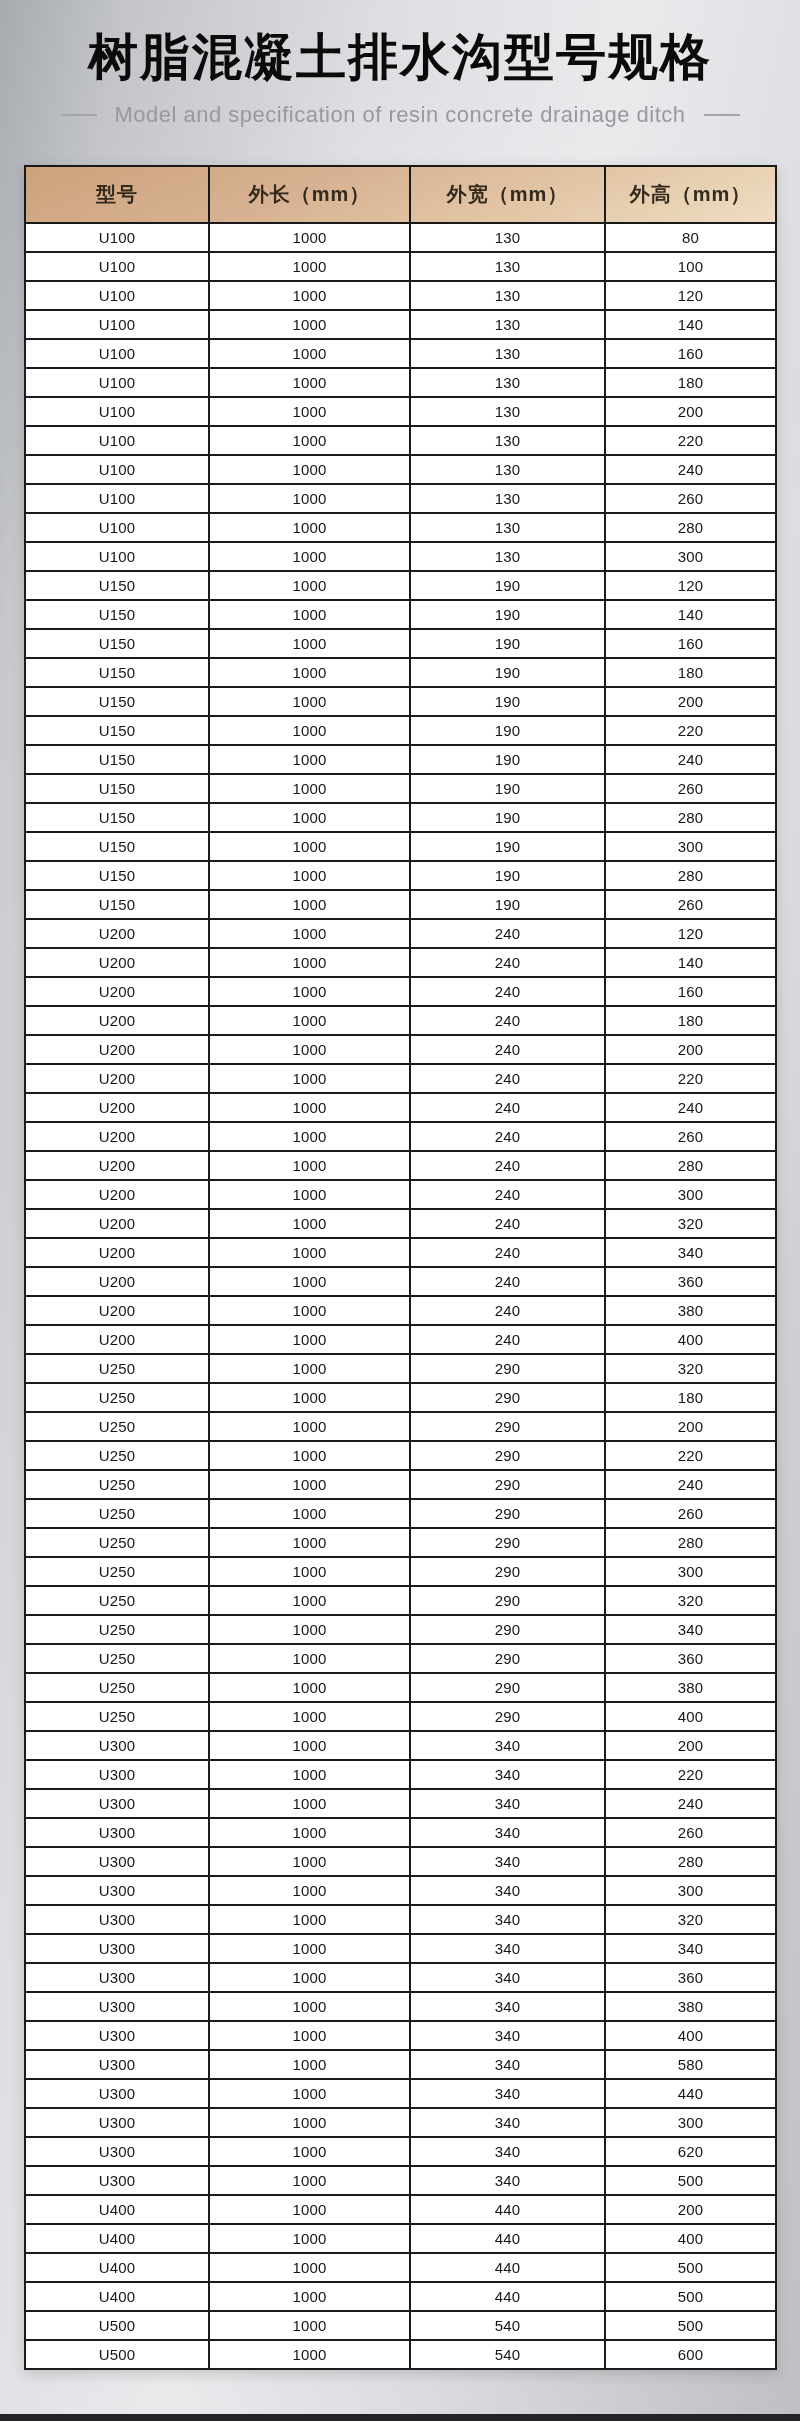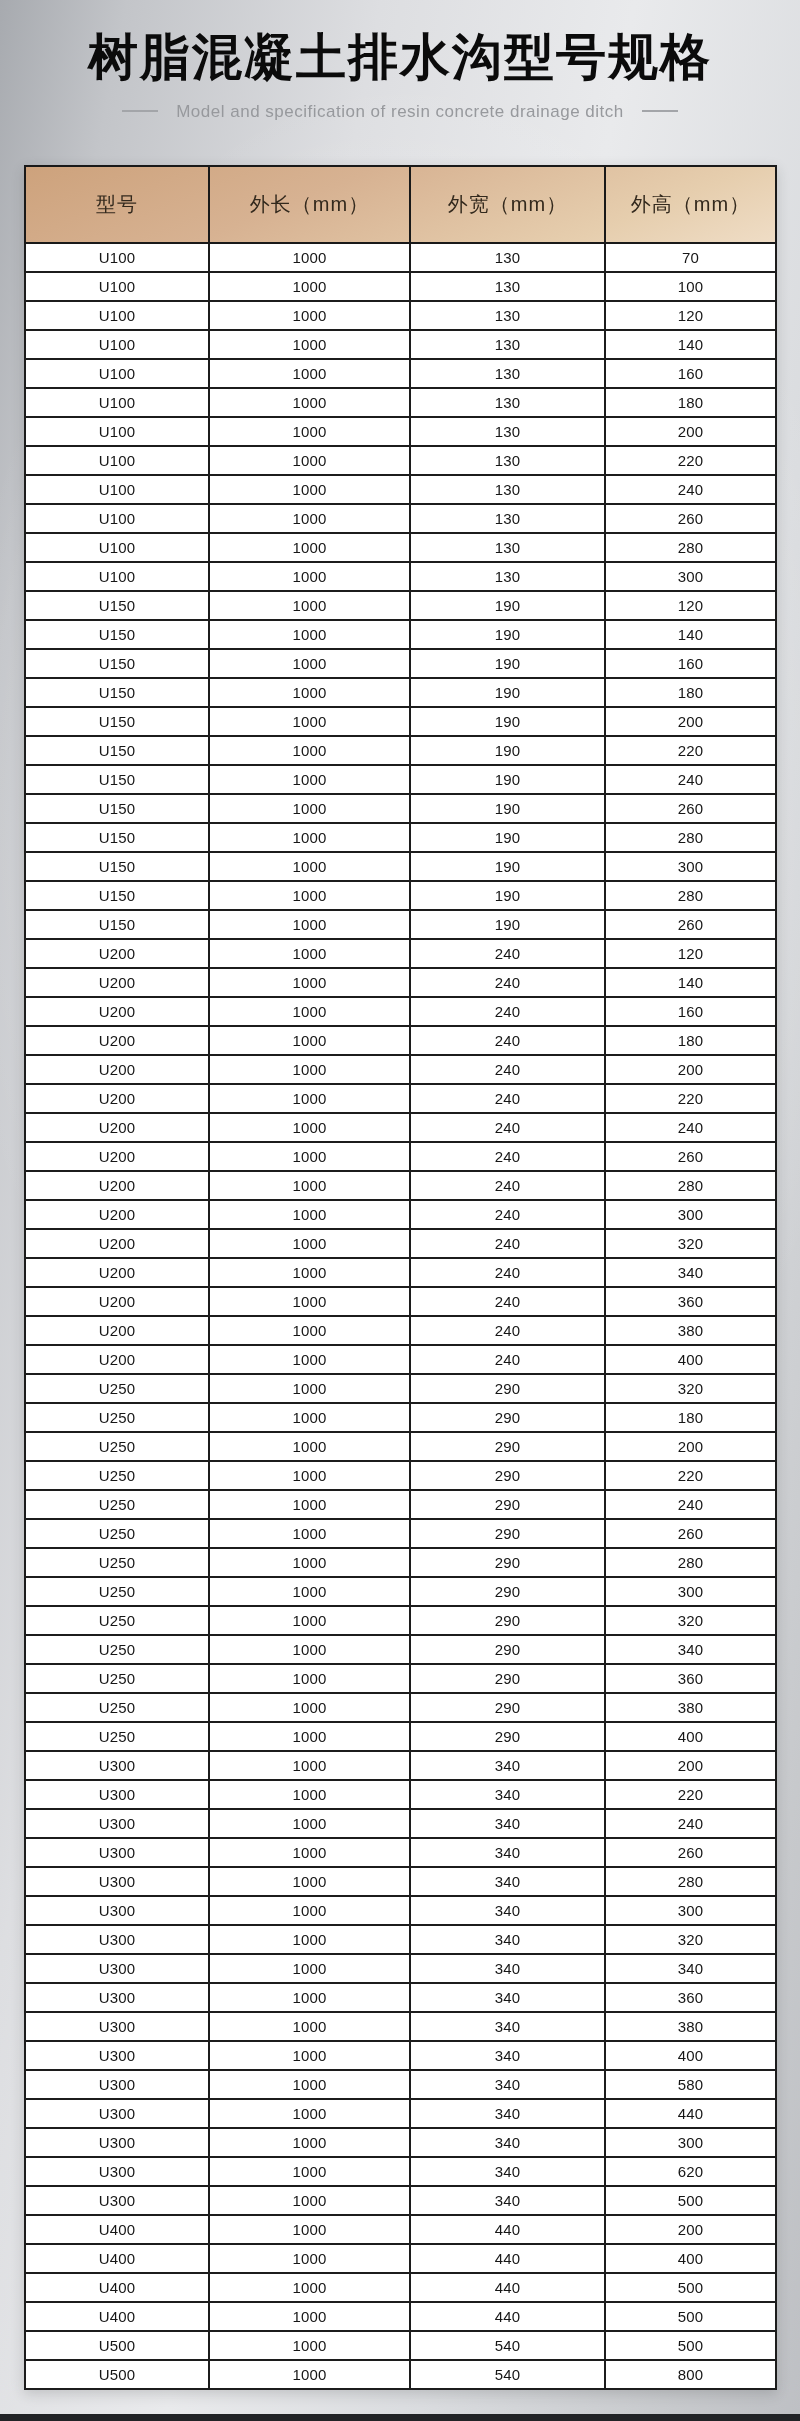--- a/index.html
+++ b/index.html
@@ -26,21 +26,21 @@
     font-weight:900;
     letter-spacing:2px;
     color:#0b0b0b;
     margin:0;
   }
   .subtitle-row{
     position:absolute;
     top:102px; left:0;
     width:100%;
     text-align:center;
-    font-size:17px;
+    font-size:22px;
     color:#97999d;
     letter-spacing:0.5px;
     white-space:nowrap;
   }
   .subtitle-dash{
     display:inline-block;
     width:36px; height:2px;
     background:#a3a5a9;
     vertical-align:middle;
     margin:0 18px 3px 18px;
@@ -53,25 +53,25 @@
     border-collapse:collapse;
     background:#ffffff;
     box-shadow:0 4px 12px rgba(40,42,46,0.18);
   }
   table.spec-table thead tr{
     background:linear-gradient(158deg, #cda27c 0%, #d7b292 38%, #e6ceae 78%, #efddc6 100%);
   }
   table.spec-table th{
     height:55px;
     font-size:20px;
-    font-weight:400;
+    font-weight:700;
     color:#33291d;
     letter-spacing:1px;
     border:2px solid #191919;
-    padding:10px;
+    padding:0;
     text-align:center;
     vertical-align:middle;
   }
   table.spec-table td{
     height:27px;
     line-height:27px;
     font-size:15px;
     color:#161616;
     border:2px solid #1c1c1c;
     padding:0;
@@ -110,21 +110,21 @@
         <th>外长（mm）</th>
         <th>外宽（mm）</th>
         <th>外高（mm）</th>
       </tr>
     </thead>
     <tbody id="spec-body">
         <tr>
           <td>U100</td>
           <td>1000</td>
           <td>130</td>
-          <td>70</td>
+          <td>80</td>
         </tr>
         <tr>
           <td>U100</td>
           <td>1000</td>
           <td>130</td>
           <td>100</td>
         </tr>
         <tr>
           <td>U100</td>
           <td>1000</td>
@@ -548,20 +548,20 @@
         <tr>
           <td>U500</td>
           <td>1000</td>
           <td>540</td>
           <td>500</td>
         </tr>
         <tr>
           <td>U500</td>
           <td>1000</td>
           <td>540</td>
-          <td>800</td>
+          <td>600</td>
         </tr>
       </tbody>
   </table>
 
   <div class="bottom-bar"></div>
 
 </div>
 
 </body></html>

